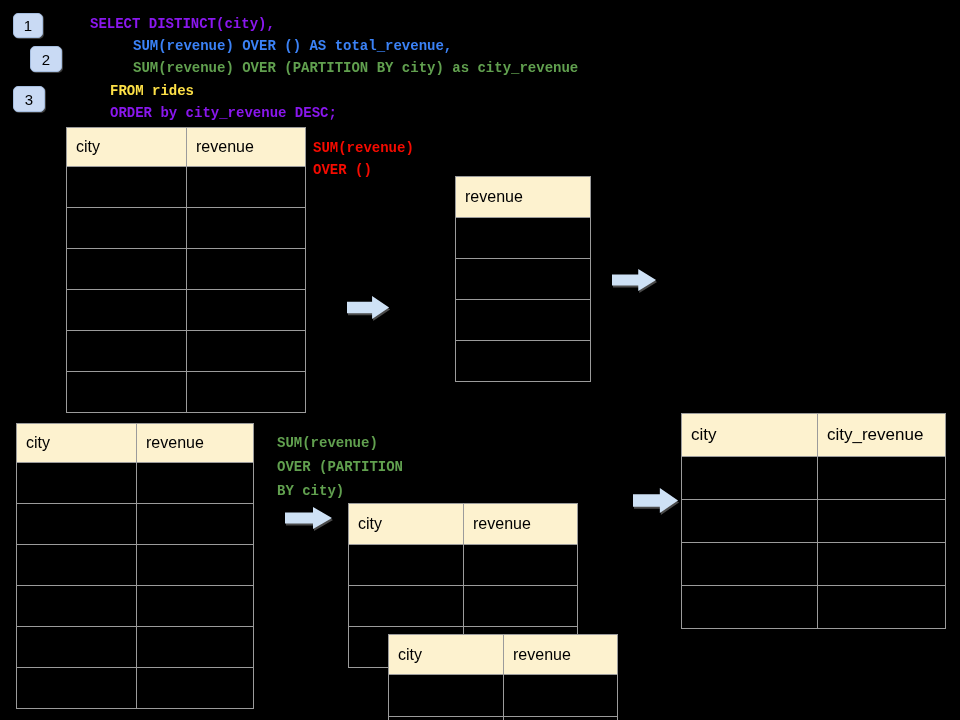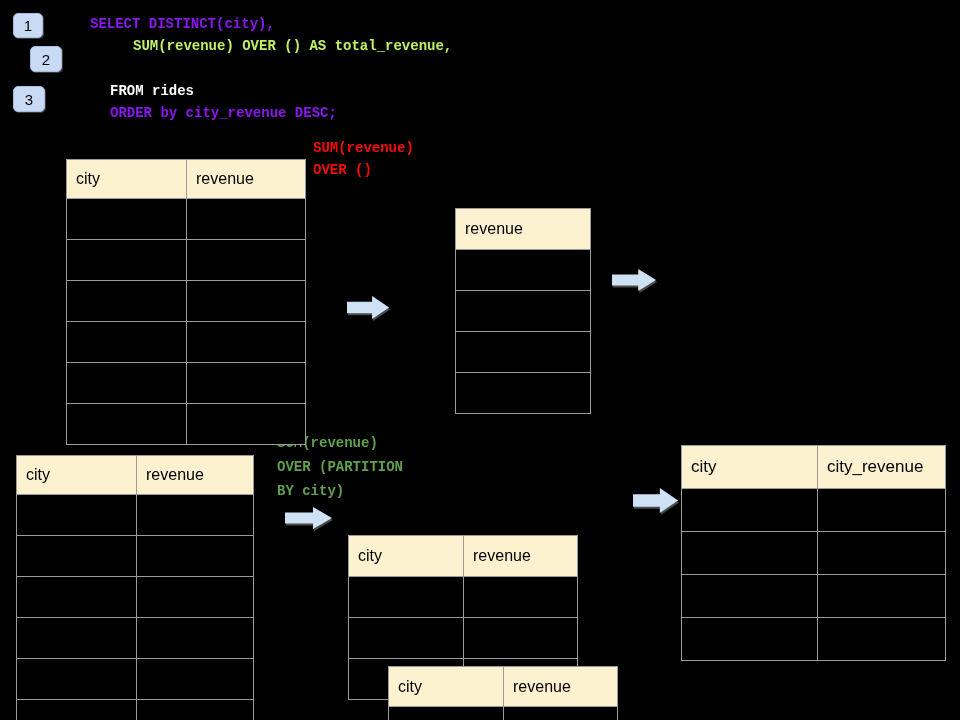--- a/index.html
+++ b/index.html
@@ -21,21 +21,21 @@
   .l2{left:133px;top:35px;}
   .l3{left:133px;top:57px;}
   .l4{left:110px;top:80px;}
   .l5{left:110px;top:102px;text-align:right;}
   .note-from{left:752px;top:36px;font-size:16px;line-height:19px;}
   .note-total{left:313px;top:137px;}
   .note-part{left:277px;top:431px;line-height:24px;}
 
   
   .tbl{position:absolute;}
-  .tbl table{border-collapse:collapse;table-layout:fixed;width:100%;margin-top:32px;}
+  .tbl table{border-collapse:collapse;table-layout:fixed;width:100%;}
   .tbl th{background:var(--cream);border:1px solid var(--table_border);
           font:400 16px "Liberation Sans",sans-serif;color:var(--header_text);
           text-align:left;padding:0 0 0 9px;}
   .tbl td{background:#000;border:1px solid var(--table_border);padding:0;}
   .tA{left:66px;top:127px;width:239px;}  .tA th{height:38px}  .tA td{height:40px}
   .tC{left:455px;top:176px;width:135px;} .tC th{height:40px}  .tC td{height:40px}
   .tB{left:16px;top:423px;width:237px;}  .tB th{height:38px}  .tB td{height:40px}
   .tD{left:348px;top:503px;width:229px;z-index:1;} .tD th{height:40px} .tD td{height:40px}
   .tE{left:388px;top:634px;width:229px;z-index:2;} .tE th{height:39px} .tE td{height:41px}
   .tF{left:681px;top:413px;width:264px;} .tF th{height:42px;font-size:17px} .tF td{height:42px}
@@ -51,22 +51,23 @@
 </head>
 <body>
 
 <div class="canvas">
 
   <div class="badge b1">1</div>
   <div class="badge b2">2</div>
   <div class="badge b3">3</div>
 
   <div class="code l1" style="color: rgb(138, 23, 238);">SELECT DISTINCT(city),</div>
-  <div class="code l2" style="color: #bef264;">SUM(revenue) OVER () AS total_revenue,</div>
-  <div class="code l4" style="color: #ffffff;">FROM rides</div>
+  <div class="code l2" style="color: #3b82f6;">SUM(revenue) OVER () AS total_revenue,</div>
+  <div class="code l3" style="color: rgb(97, 160, 79);">SUM(revenue) OVER (PARTITION BY city) as city_revenue</div>
+  <div class="code l4" style="color: #fde047;">FROM rides</div>
   <div class="code l5" style="color: rgb(138, 23, 238);">ORDER by city_revenue DESC;</div>
 
   <div class="code note-total" style="color: rgb(245, 11, 0);">SUM(revenue)
 OVER ()</div>
   <div class="code note-part" style="color: rgb(97, 160, 79);">SUM(revenue)
 OVER (PARTITION
 BY city)</div>
 
   <div class="tbl tA">
       <table>

